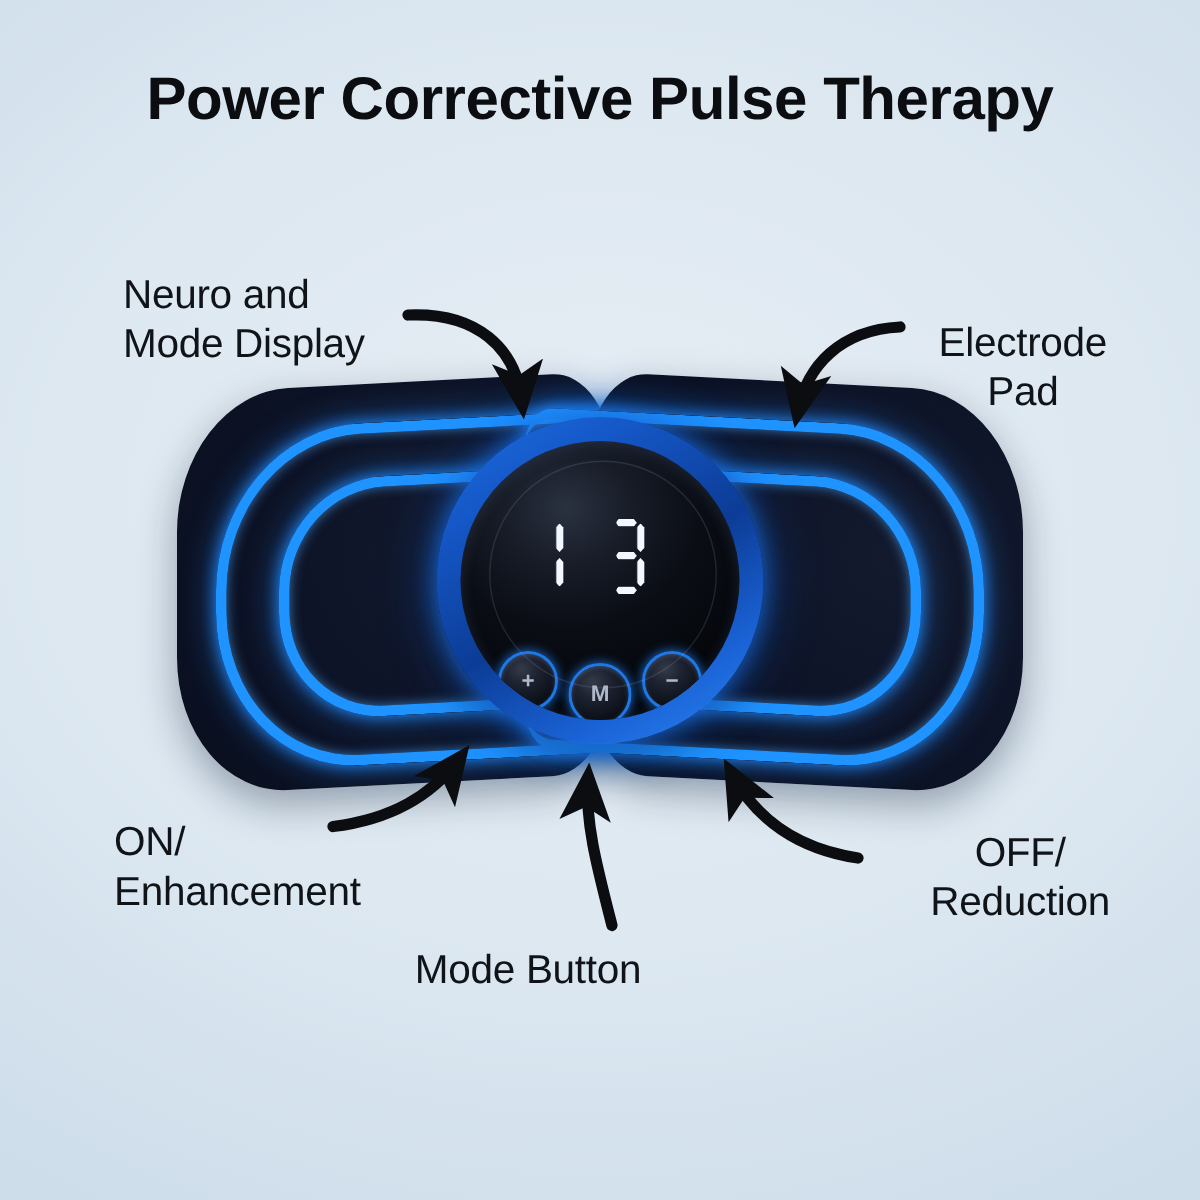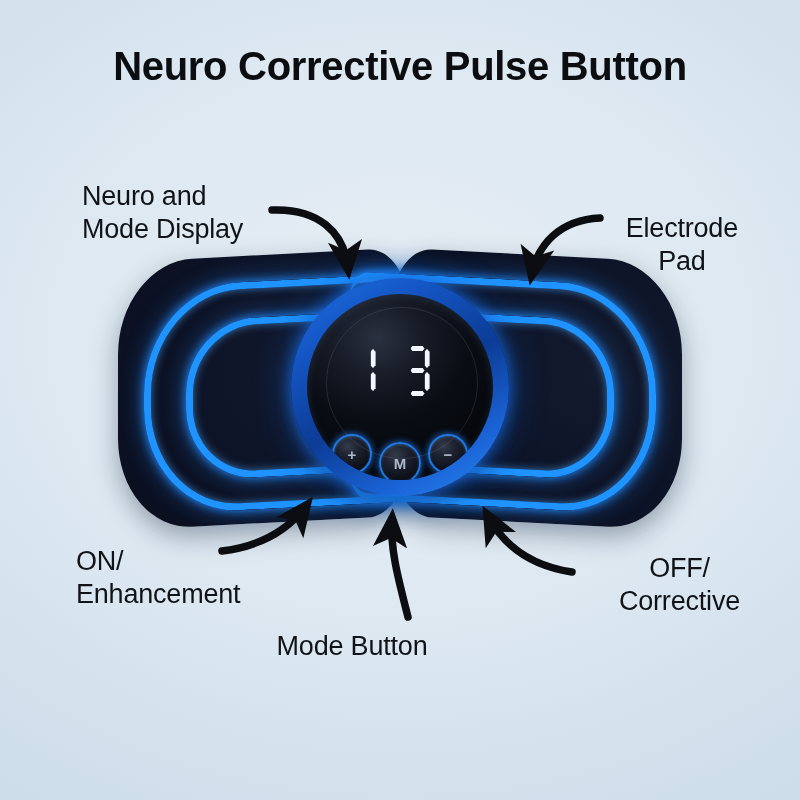--- a/index.html
+++ b/index.html
@@ -221,21 +221,21 @@
     line-height: 1;
   }
   .btn.mid { margin-bottom: -10px; width: 38px; height: 38px; }
   .btn-glyph { display: block; transform: translateY(-0.5px); }
 </style>
 </head>
 <body>
 
 <div id="stage">
 
-  <div id="title">Neuro Corrective Pulse Button</div>
+  <div id="title">Power Corrective Pulse Therapy</div>
 
   <div id="device">
 
     <div id="wing-left" class="wing">
       <div class="trace trace-outer"></div>
       <div class="trace trace-inner"></div>
     </div>
 
     <div id="wing-right" class="wing">
       <div class="trace trace-outer"></div>
@@ -285,21 +285,21 @@
   <div class="callout" id="label-display">Neuro and
 Mode Display</div>
 
   <div class="callout" id="label-electrode">Electrode
 Pad</div>
 
   <div class="callout" id="label-on">ON/
 Enhancement</div>
 
   <div class="callout" id="label-off">OFF/
-Corrective</div>
+Reduction</div>
 
   <div class="callout" id="label-mode">Mode Button</div>
 
   <svg id="arrows" viewBox="0 0 800 800">
     <defs>
       <marker id="ah" viewBox="0 0 10 10" refX="7" refY="5" markerWidth="5.2" markerHeight="5.2" orient="auto-start-reverse">
         <path d="M 0 0.6 L 10 5 L 0 9.4 L 2.4 5 Z" fill="#0b0d10"></path>
       </marker>
     </defs>
 

